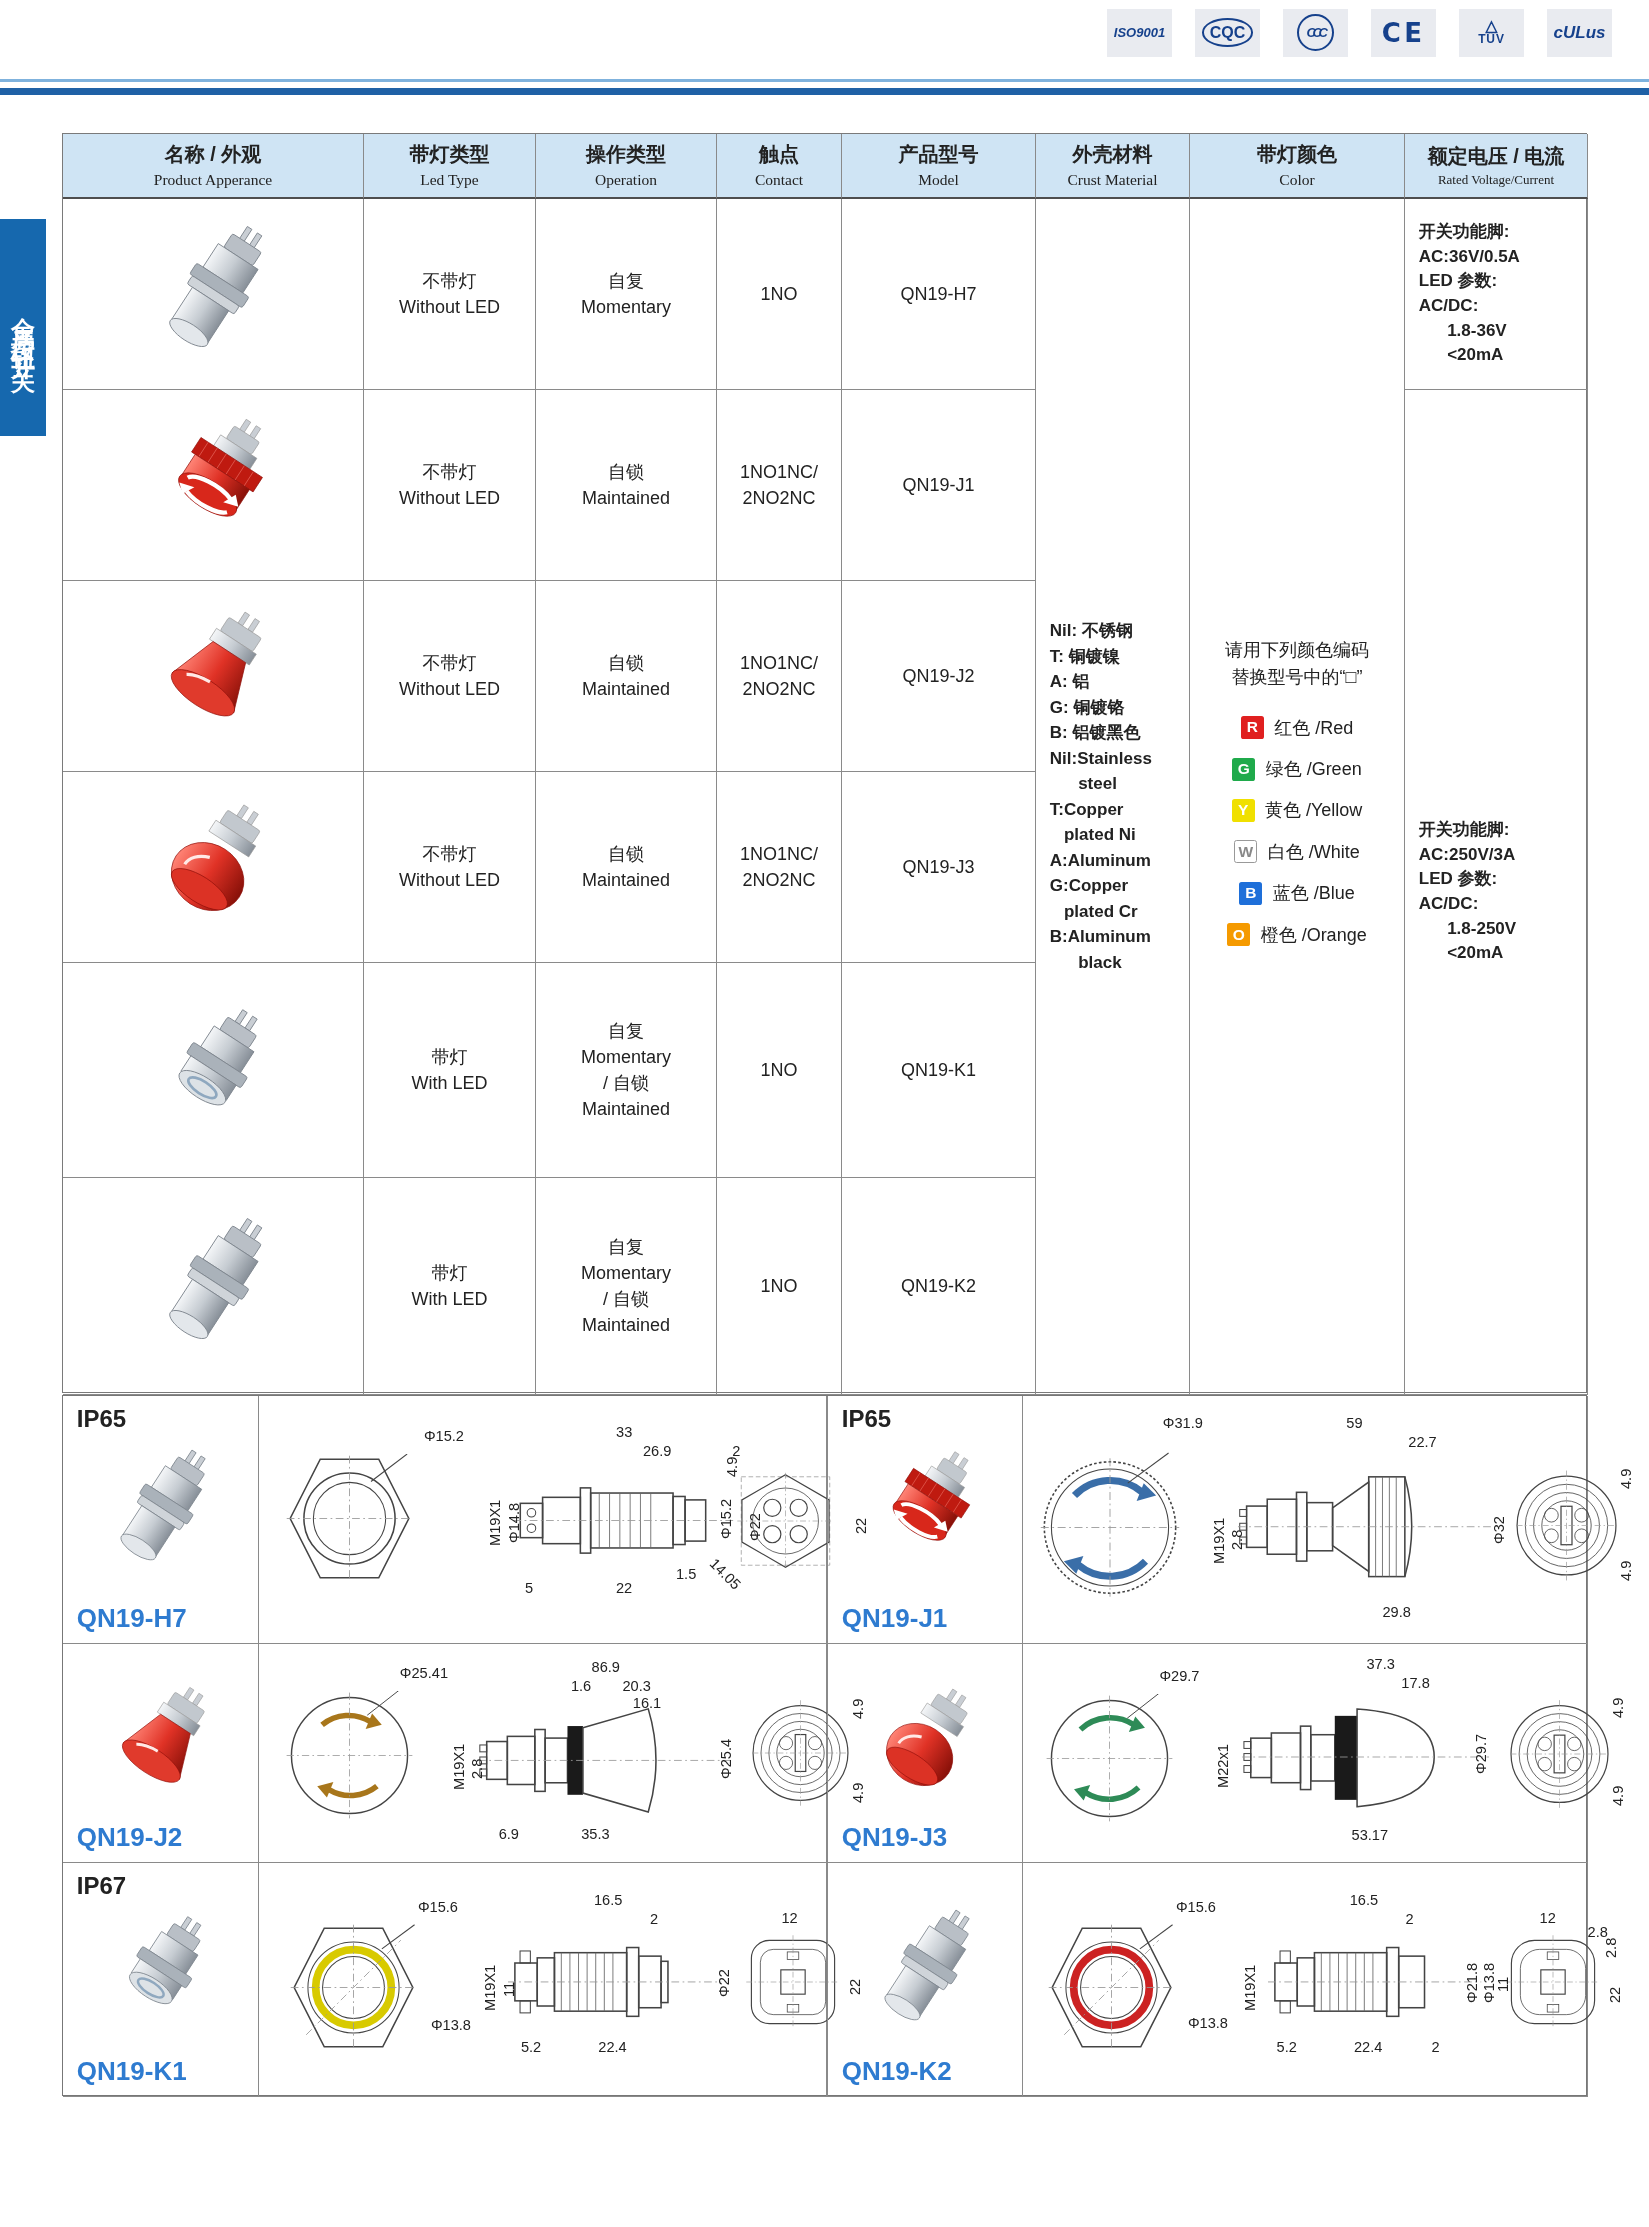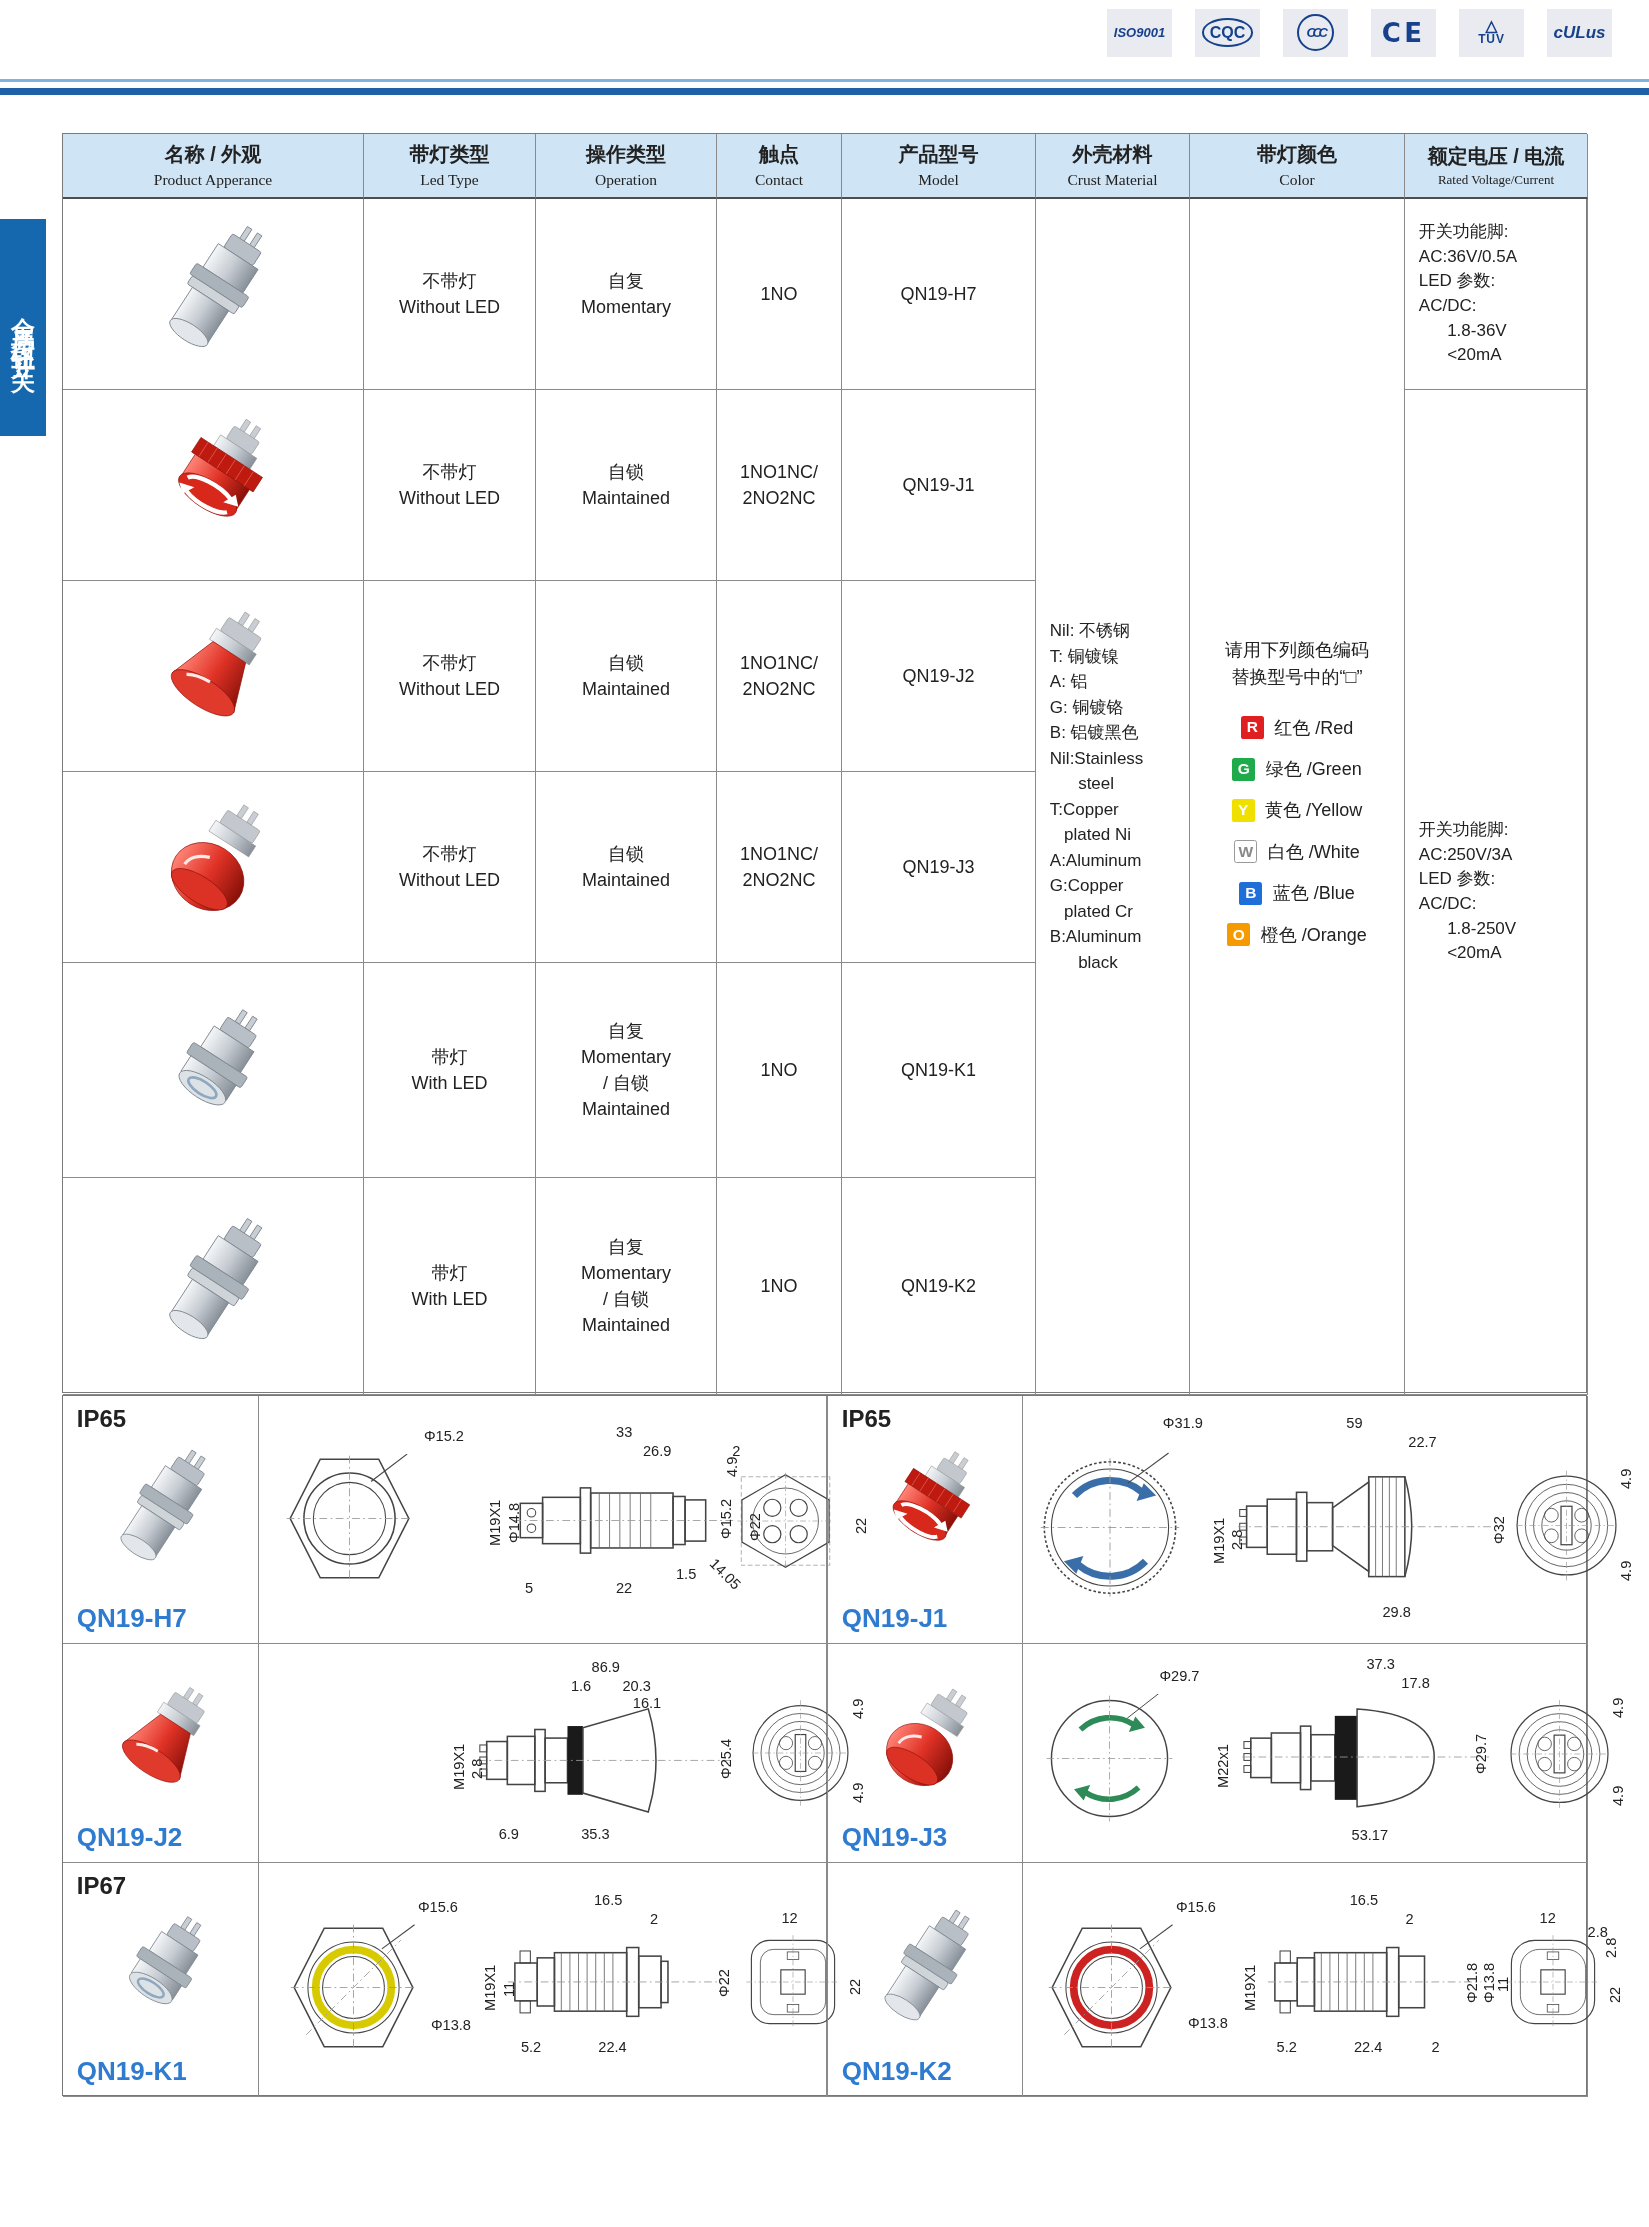--- a/index.html
+++ b/index.html
@@ -33,21 +33,21 @@
         grid-template-columns:301px 172px 181px 125px 194px 154px 215px 183px;
         grid-template-rows:65px 191px 191px 191px 191px 215px 217px;
         border:1.7px solid #7a7a7a;background:#fff;box-sizing:border-box;}
   .tcell{border-right:0.9px solid #8a8a8a;border-bottom:0.9px solid #8a8a8a;display:flex;
         flex-direction:column;align-items:center;justify-content:center;text-align:center;
         font-size:18px;line-height:1.45;overflow:hidden;box-sizing:border-box;}
   .thead{background:#cfe4f4;border-bottom:2.6px solid #4e4e4e;}
   .thead .cn{font-weight:bold;font-size:20px;}
   .thead .en{font-size:15.5px;font-family:"Liberation Serif",serif;}
   .thead.small .en{font-size:13px;}
-  .leftcell{align-items:flex-start;text-align:left;padding-left:13.8px;}
+  .leftcell{align-items:flex-start;text-align:left;padding-left:13.8px;font-weight:bold;}
   .pre div{white-space:pre;}
   .crust-cell{font-size:17px;line-height:1.5;}
   .rated-cell{font-size:17px;line-height:1.45;}
   .span-rows{grid-row:2/8;}
   .colorcell{font-size:18px;}
   .cnote{margin-bottom:15.5px;line-height:1.5;}
   .crow{display:flex;align-items:center;gap:10.3px;margin:7.7px 0;}
   .badge{width:23px;height:23px;display:flex;align-items:center;justify-content:center;color:#fff;
         font-weight:bold;font-size:15.5px;border-radius:2.6px;}
   .badge.w{color:#888;border:1.7px solid #999;box-sizing:border-box;}
@@ -550,20 +550,33 @@
     </div>
 
     <div class="pcell">
       <svg class="pphoto" viewBox="0 0 160 160" width="138" height="138">
           <use href="#sym-red-cone"></use>
         </svg>
       <span class="model-label">QN19-J2</span>
     </div>
 
     <div class="dcell">
+      <div class="dv" style="left:26px;top:47px;width:129px;height:129px">
+        <svg class="dsvg" viewBox="0 0 160 160">
+          <circle cx="80" cy="80" r="72" class="ln"></circle>
+          <path d="M46 42 A52 52 0 0 1 106 38" stroke="#a8761b" stroke-width="7" fill="none"></path>
+          <polygon points="108,28 120,42 100,47" fill="#a8761b"></polygon>
+          <path d="M114 118 A52 52 0 0 1 54 122" stroke="#a8761b" stroke-width="7" fill="none"></path>
+          <polygon points="52,132 40,118 60,113" fill="#a8761b"></polygon>
+          <line x1="2" y1="80" x2="158" y2="80" class="cl"></line>
+            <line x1="80" y1="2" x2="80" y2="158" class="cl"></line>
+          <line x1="102" y1="30" x2="148" y2="-6" class="lt"></line>
+        </svg>
+        <span class="dim" style="top:-26px;right:-34px">Φ25.41</span>
+      </div>
       <div class="dv" style="left:219px;top:58px;width:258px;height:116px">
         <svg class="dsvg" viewBox="0 0 300 135">
           <rect x="10" y="46" width="24" height="44" class="ln"></rect>
           <rect x="2" y="50" width="8" height="8" class="lt"></rect>
             <rect x="2" y="64" width="8" height="8" class="lt"></rect>
             <rect x="2" y="78" width="8" height="8" class="lt"></rect>
           <rect x="34" y="40" width="32" height="56" class="ln"></rect>
           <rect x="66" y="32" width="12" height="72" class="ln"></rect>
           <rect x="78" y="42" width="26" height="52" class="ln"></rect>
           <rect x="104" y="28" width="18" height="80" fill="#1a1a1a" stroke="none"></rect>

